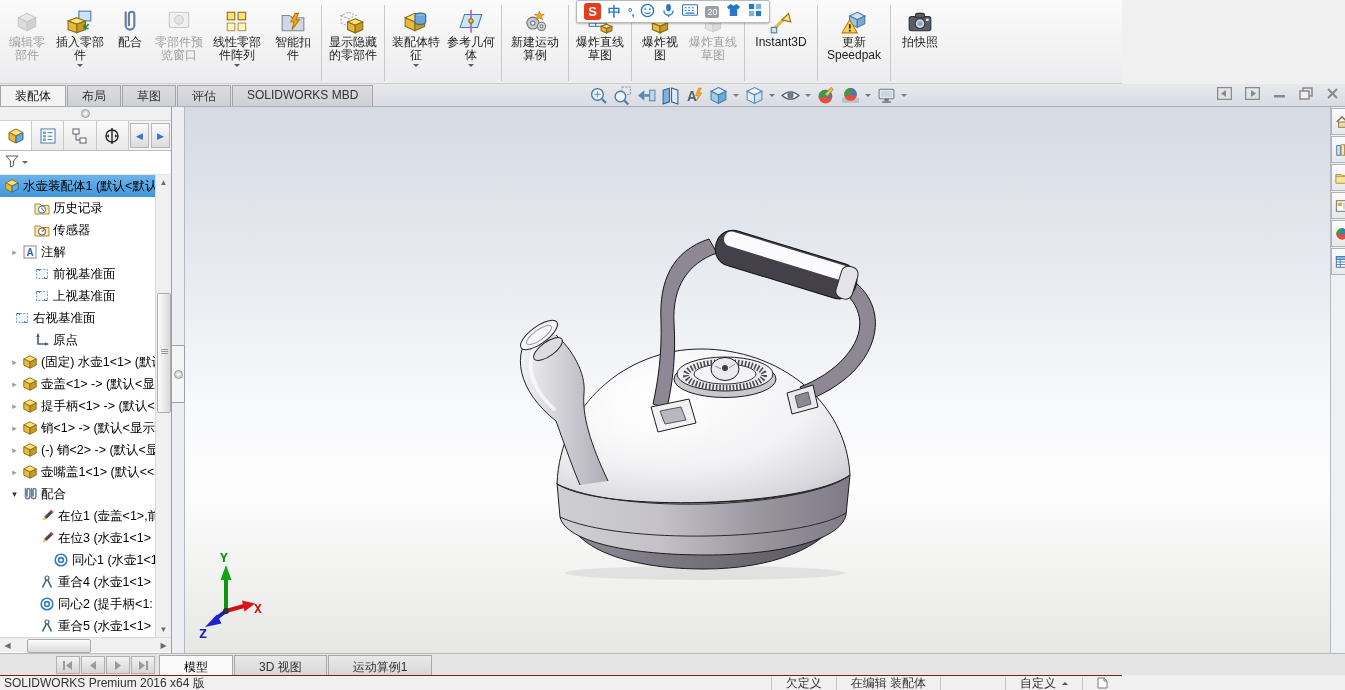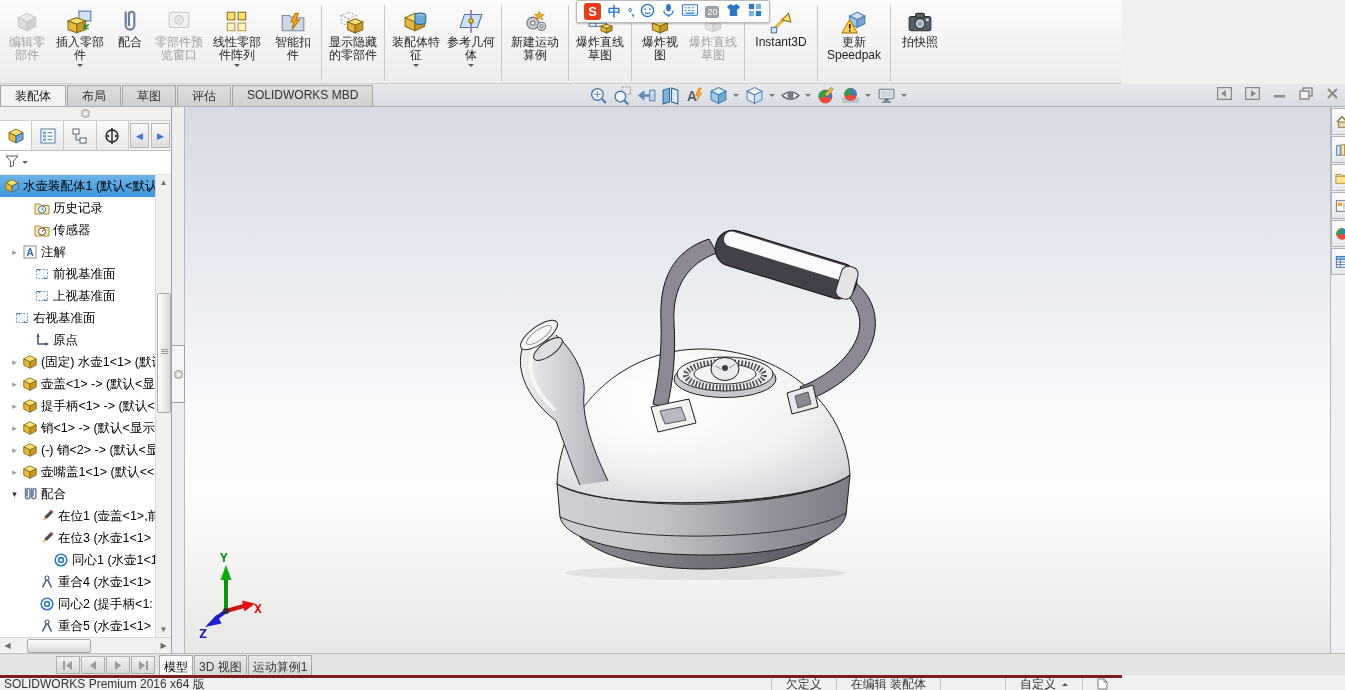--- a/index.html
+++ b/index.html
@@ -64,23 +64,23 @@
 
   
   .viewport{position:absolute;left:185px;top:107px;width:1145px;height:546px;background:linear-gradient(180deg,#d6dae3 0%,#e6e9ef 28%,#f8f9fb 55%,#fdfdfd 70%,#e7e7e5 100%);overflow:hidden;}
   .taskpane{position:absolute;right:0;top:107px;width:15px;height:546px;background:#eef0f3;border-left:1px solid #b6bac0;box-sizing:border-box;overflow:hidden;}
   .tpbtn{width:24px;height:27px;border:1px solid #b0b4ba;border-right:none;background:linear-gradient(#fcfcfc,#e6e8eb);margin-top:1px;display:flex;align-items:center;padding-left:3px;box-sizing:border-box;}
 
   
   .btabs{position:absolute;left:0;top:653px;width:1345px;height:22px;background:#e4e4e4;border-top:1px solid #b9b9b9;box-sizing:border-box;display:flex;align-items:flex-end;}
   .bnav{display:flex;gap:1px;margin:0 4px 1px 56px;}
   .bnavb{width:22px;height:16px;background:linear-gradient(#f2f2f2,#d6d6d6);border:1px solid #b0b0b0;display:flex;align-items:center;justify-content:center;}
-  .btab{height:20px;box-sizing:border-box;padding:3px 4px 0;background:linear-gradient(#e9e9e9,#d7d7d7);border:1px solid #a8a8a8;border-bottom:none;margin-right:1px;color:#333;}
+  .btab{height:20px;box-sizing:border-box;padding:3px 24px 0;background:linear-gradient(#e9e9e9,#d7d7d7);border:1px solid #a8a8a8;border-bottom:none;margin-right:1px;color:#333;}
   .btab.active{background:#fafafa;color:#000;}
-  .sbar{position:absolute;left:0;top:675px;width:1122px;height:15px;background:#f0f0f0;border-top:3px solid #7f1d1d;box-sizing:border-box;display:flex;align-items:center;font-size:12px;color:#333;}
+  .sbar{position:absolute;left:0;top:675px;width:1122px;height:15px;background:#f0f0f0;border-top:1px solid #7f1d1d;box-sizing:border-box;display:flex;align-items:center;font-size:12px;color:#333;}
   .sbar .lft{padding-left:4px;flex:1;}
   .sseg{padding:0 14px;border-left:1px solid #c6c6c6;height:13px;display:flex;align-items:center;gap:6px;}
 </style>
 </head>
 <body>
 
 <div id="app">
 
   <div class="cm">
 

